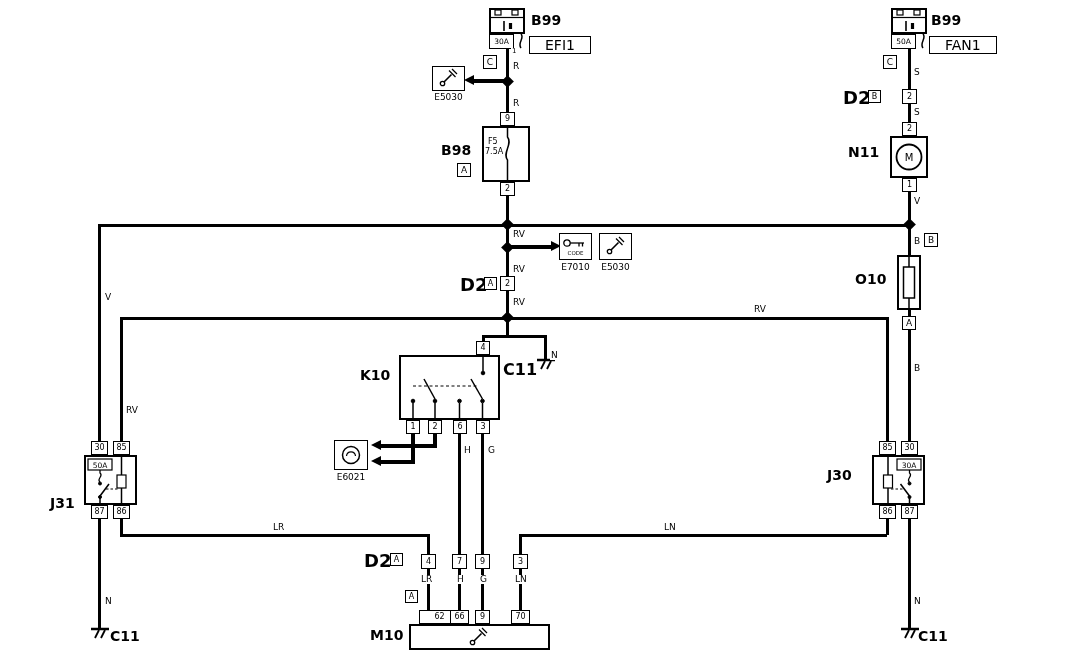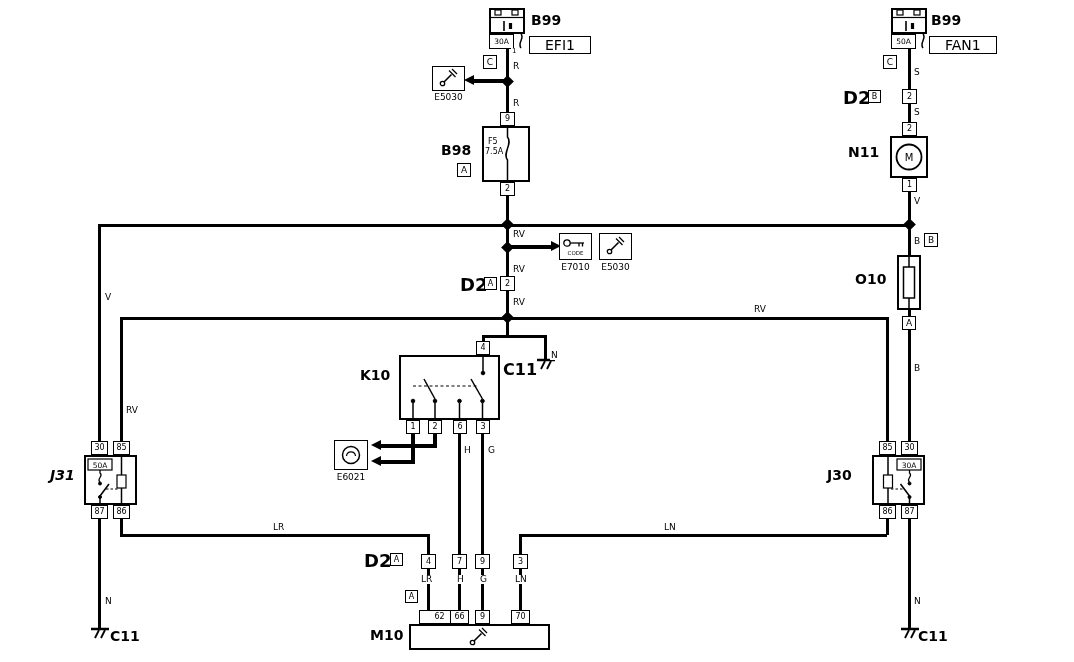--- a/index.html
+++ b/index.html
@@ -188,21 +188,21 @@
     <path d="M16,15 L16,18 C20,21 12,24 16,27" stroke-width="1.3"></path>
     <circle cx="16" cy="28.5" r="1.5" style="fill:#000"></circle>
     <line x1="16" y1="41" x2="25" y2="29" stroke-width="1.5"></line>
     <circle cx="16" cy="42" r="1.5" style="fill:#000"></circle>
     <line x1="16" y1="42" x2="16" y2="50" stroke-width="1.5"></line>
     <line x1="22" y1="34" x2="34" y2="34" stroke-width="1" stroke-dasharray="2.5,2"></line>
     <line x1="37.5" y1="0" x2="37.5" y2="20" stroke-width="1.5"></line>
     <rect x="33" y="20" width="9" height="13" stroke-width="1.2"></rect>
     <line x1="37.5" y1="33" x2="37.5" y2="50" stroke-width="1.5"></line>
   </svg>
-  <div class="big" style="left:50px;top:468px;font-style:italic;">J31</div>
+  <div class="big" style="left:50px;top:496px;">J31</div>
   <div class="pin" style="left:91px;top:441px;width:17px;height:14px;">30</div>
   <div class="pin" style="left:113px;top:441px;width:17px;height:14px;">85</div>
   <div class="pin" style="left:91px;top:505px;width:17px;height:14px;">87</div>
   <div class="pin" style="left:113px;top:505px;width:17px;height:14px;">86</div>
 
   <div class="box" style="left:872px;top:455px;width:53px;height:50px;"></div>
   <svg style="left:872px;top:455px;" width="53" height="50">
     <rect x="25" y="4" width="24" height="11" stroke-width="1.2"></rect>
     <text x="37" y="12.5" font-size="7.5" text-anchor="middle" style="fill:#000;stroke:none">30A</text>
     <path d="M37.5,15 L37.5,18 C41.5,21 33.5,24 37.5,27" stroke-width="1.3"></path>

